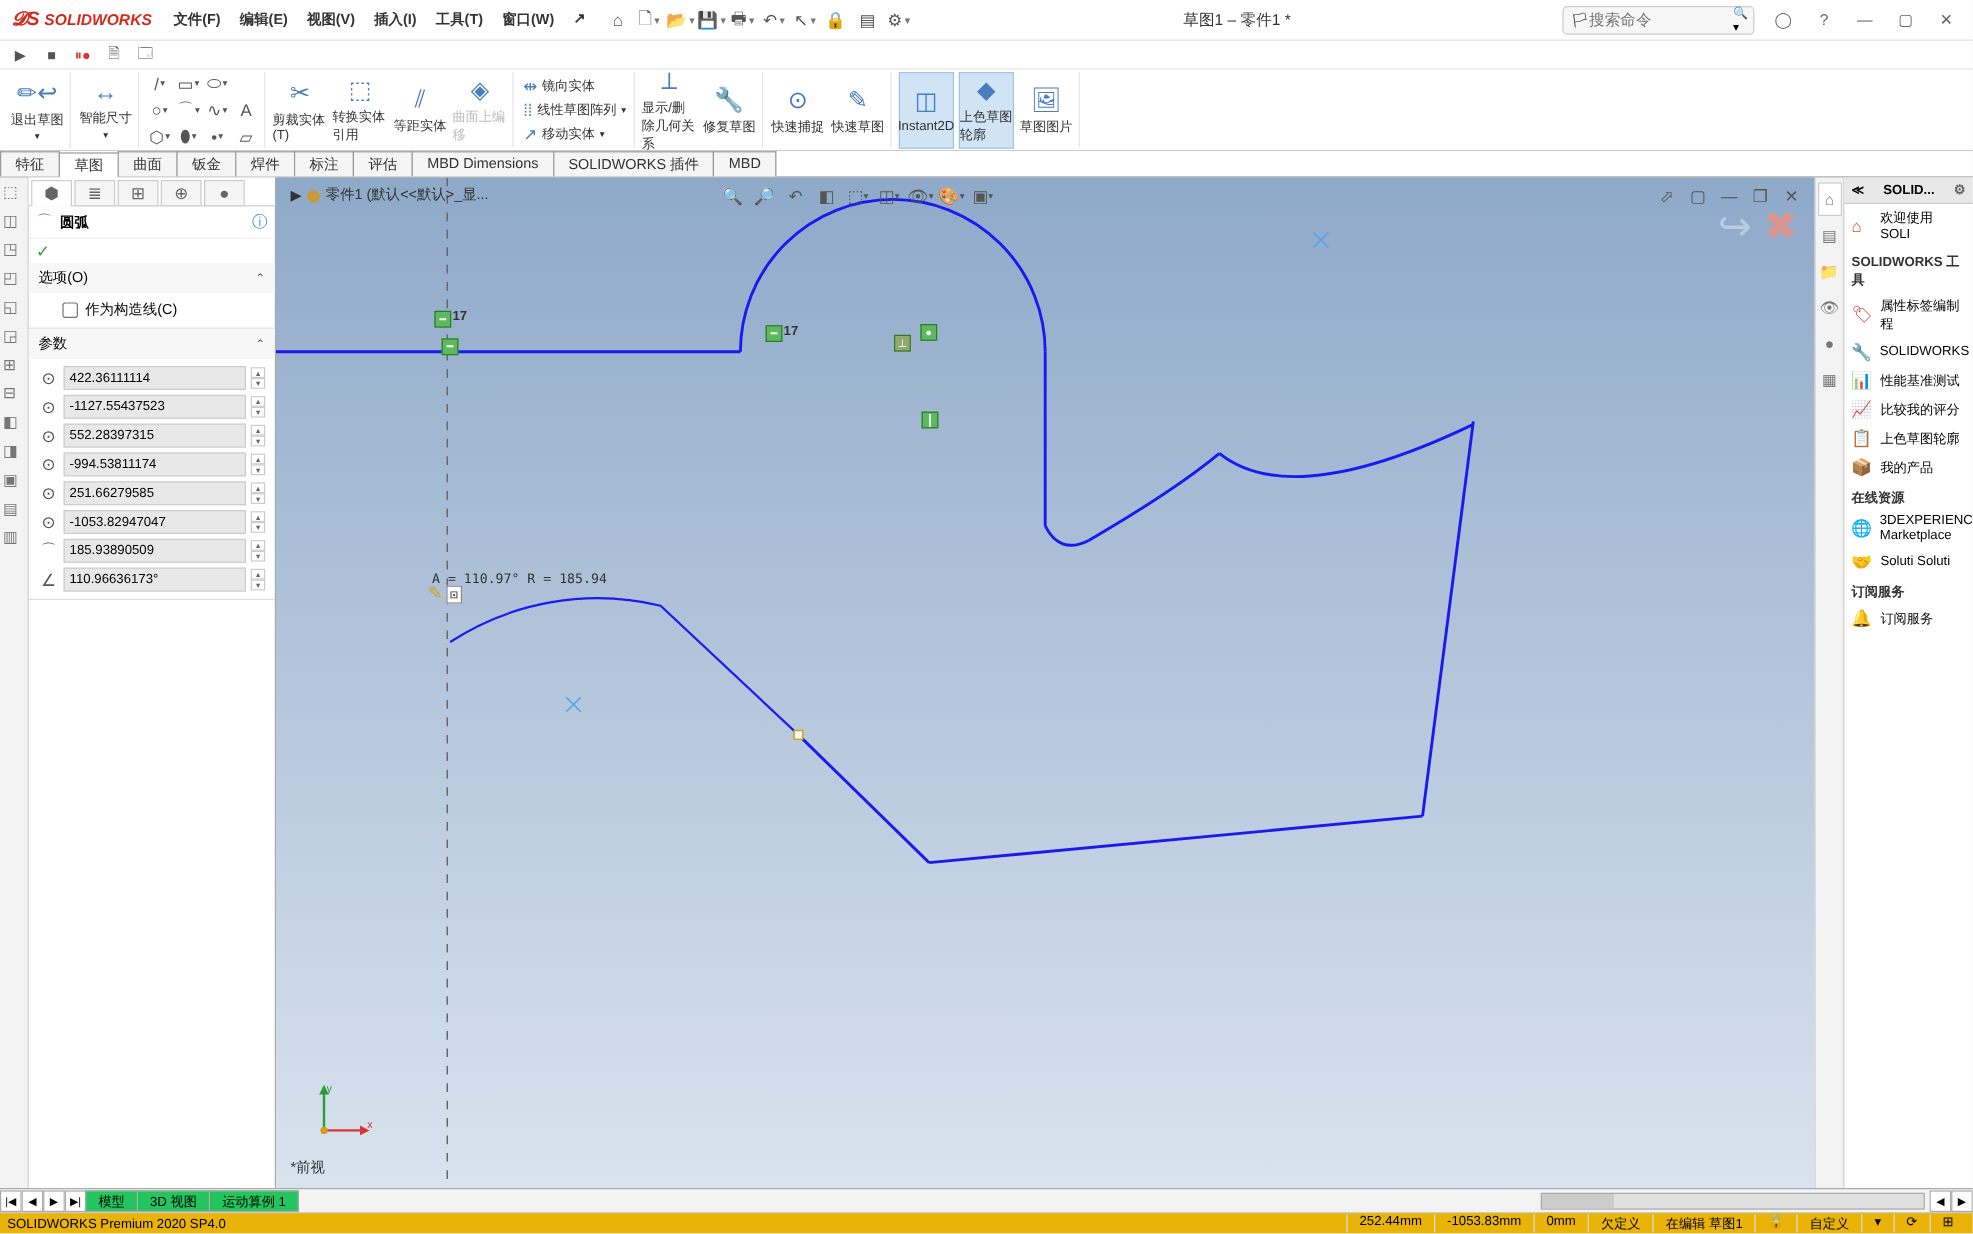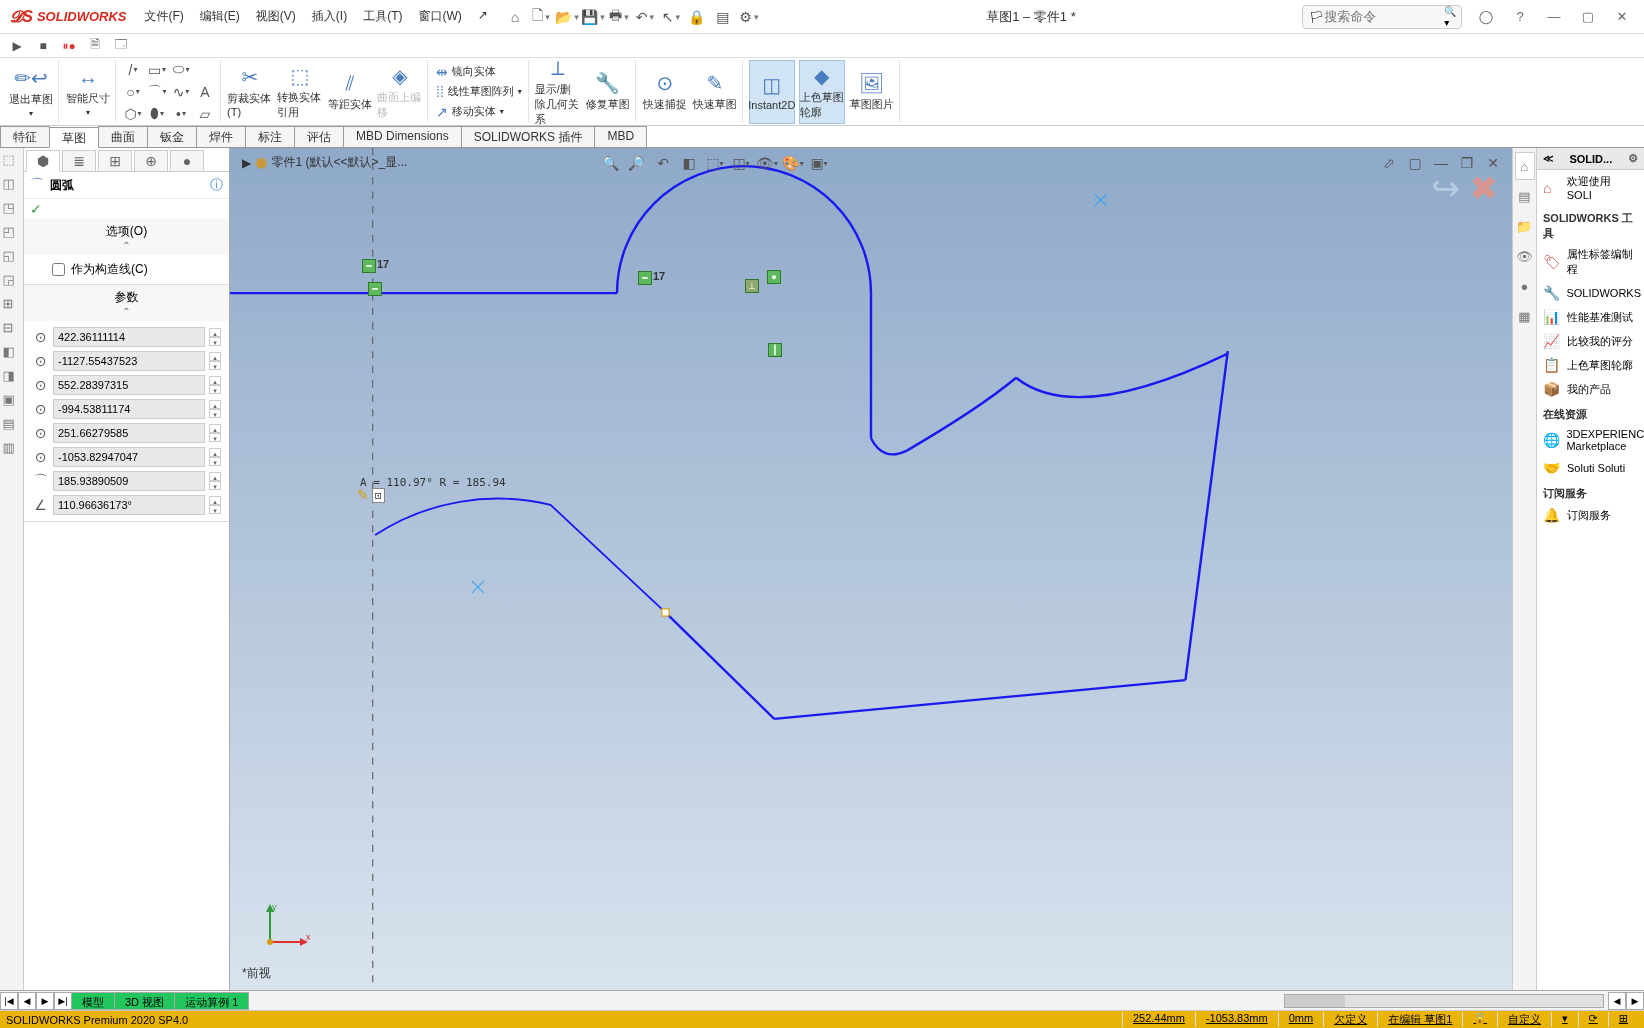--- a/index.html
+++ b/index.html
@@ -2,21 +2,21 @@
 <html><head>
 <meta charset="utf-8">
 <style>
 * { margin: 0; padding: 0; box-sizing: border-box; font-family: "Microsoft YaHei", Arial, sans-serif; }
 body { width: 1644px; height: 1028px; overflow: hidden; background: #f0f0f0; font-size: 12px; }
 
 
 .titlebar { height: 34px; background: #fff; display: flex; align-items: center; border-bottom: 1px solid #ddd; }
 .logo { display: flex; align-items: center; padding: 0 10px; color: #d52b1e; font-weight: bold; font-style: italic; font-size: 13px; }
 .logo-icon { font-size: 16px; margin-right: 4px; }
-.menus { display: flex; }
+.menus { display: flex; font-weight: bold; }
 .menu-item { padding: 0 8px; font-size: 12px; color: #333; cursor: pointer; }
 .tb-icons { display: flex; align-items: center; gap: 4px; margin-left: 8px; }
 .tb-ic { width: 22px; height: 22px; display: flex; align-items: center; justify-content: center; color: #555; cursor: pointer; font-size: 14px; }
 .tb-ic.dd::after { content: "▾"; font-size: 9px; margin-left: 2px; color: #777; }
 .title-center { flex: 1; text-align: center; font-size: 13px; color: #333; }
 .search-box { display: flex; align-items: center; background: #f7f7f7; border: 1px solid #ccc; border-radius: 4px; height: 24px; width: 160px; padding: 0 6px; margin-right: 10px; }
 .search-box input { border: none; background: transparent; outline: none; font-size: 13px; width: 120px; }
 .win-controls { display: flex; gap: 6px; margin-right: 8px; }
 .win-btn { width: 28px; height: 22px; display: flex; align-items: center; justify-content: center; color: #666; cursor: pointer; font-size: 13px; }
 
@@ -52,21 +52,21 @@
 .prop-panel { width: 206px; background: #fff; border-right: 1px solid #aaa; display: flex; flex-direction: column; }
 .prop-tabs { height: 24px; display: flex; border-bottom: 1px solid #ccc; background: #fff; }
 .prop-tab { width: 34px; display: flex; align-items: center; justify-content: center; border: 1px solid #ccc; margin: 2px 0 -1px 2px; background: #f5f5f5; font-size: 14px; color: #666; cursor: pointer; }
 .prop-tab.active { background: #fff; border-bottom-color: #fff; }
 .prop-header { display: flex; align-items: center; padding: 4px 6px; gap: 6px; border-bottom: 1px solid #eee; }
 .prop-header .icon { font-size: 14px; color: #4a7dbf; }
 .prop-header .title { font-size: 12px; font-weight: bold; }
 .prop-header .help { margin-left: auto; color: #4a90e2; font-size: 13px; }
 .prop-confirm { padding: 2px 6px; color: #2d9b3a; font-size: 14px; }
 .prop-section { border-bottom: 1px solid #ddd; }
-.prop-sec-head { display: flex; align-items: center; justify-content: space-between; padding: 4px 8px; background: #f7f7f7; font-size: 12px; cursor: pointer; flex-direction: column; }
+.prop-sec-head { display: flex; align-items: center; justify-content: space-between; padding: 4px 8px; background: #f7f7f7; font-size: 12px; cursor: pointer; }
 .prop-sec-head .chev { font-size: 10px; color: #666; }
 .prop-sec-body { padding: 4px 8px; }
 .chk-row { display: flex; align-items: center; gap: 6px; padding: 2px 20px; font-size: 12px; }
 .param-row { display: flex; align-items: center; gap: 4px; padding: 2px 0; }
 .param-row .picon { width: 24px; font-size: 14px; color: #555; text-align: center; }
 .param-row input { flex: 1; background: #e8e8e8; border: 1px solid #ccc; height: 20px; padding: 0 4px; font-size: 11px; }
 .spinbtns { display: flex; flex-direction: column; }
 .spinbtns .sp { width: 12px; height: 9px; font-size: 7px; color: #666; line-height: 9px; text-align: center; border: 1px solid #ccc; }
 
 
@@ -101,21 +101,21 @@
 
 .bottom-tabs { height: 20px; background: #f3f3f3; border-top: 1px solid #aaa; display: flex; align-items: center; }
 .bt-nav { display: flex; }
 .bt-nav-btn { width: 18px; height: 18px; border: 1px solid #aaa; background: #fff; font-size: 9px; display: flex; align-items: center; justify-content: center; cursor: pointer; }
 .bt-tab { padding: 0 10px; height: 18px; line-height: 18px; border: 1px solid #aaa; background: #22c55e; font-size: 11px; cursor: pointer; margin-left: -1px; }
 .scroll-track { margin-left: auto; width: 320px; height: 14px; background: #e0e0e0; border: 1px solid #aaa; position: relative; margin-right: 4px; }
 .scroll-thumb { position: absolute; left: 0; top: 0; width: 60px; height: 12px; background: #ccc; }
 
 
 .statusbar { height: 18px; background: #eab308; border-top: 1px solid #ccc; display: flex; align-items: center; font-size: 11px; padding: 0 6px; }
-.statusbar .seg { padding: 0 10px; border-left: 1px solid #ddd; text-decoration: underline; }
+.statusbar .seg { padding: 0 10px; border-left: 1px solid #ddd; }
 .statusbar .coords { margin-left: auto; display: flex; }
 </style>
 </head>
 <body>
 
 <div class="titlebar">
   <div class="logo">
     <span class="logo-icon">𝓓S</span>
     <span>SOLIDWORKS</span>
   </div>

